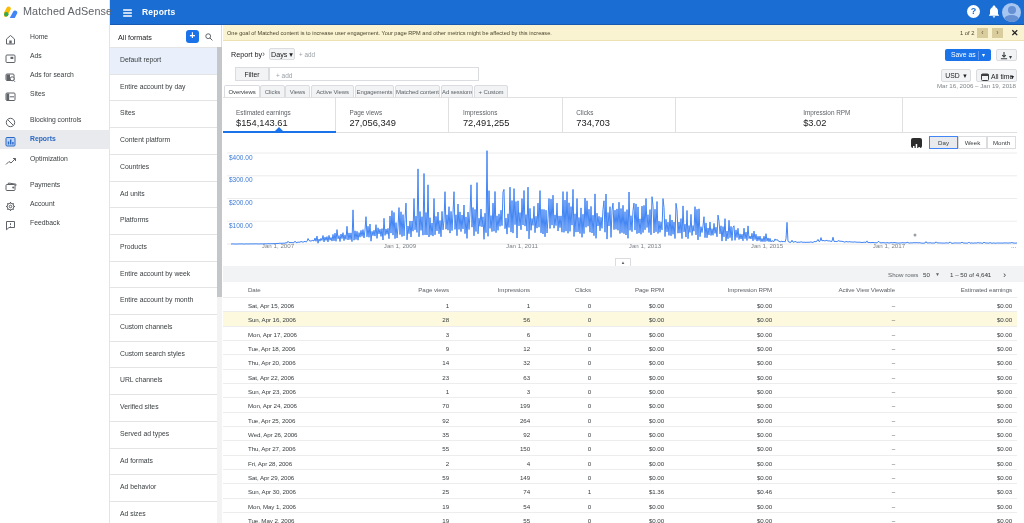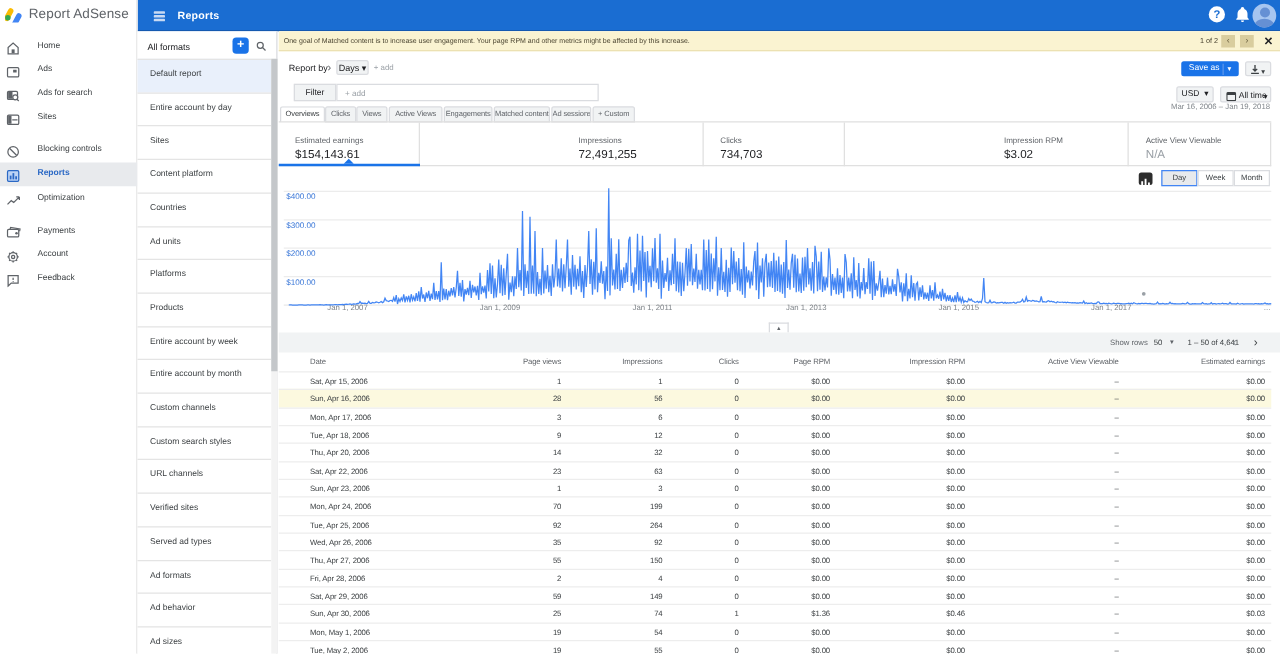--- a/index.html
+++ b/index.html
@@ -141,21 +141,21 @@
         <div class="bd"></div>
       </div>
   </div>
 
   <div id="sidebar" class="abs">
     <svg class="abs" style="left:4px;top:3px;" width="16" height="15" viewBox="0 0 16 15">
       <rect x="-2.2" y="-5.5" width="4.4" height="11" rx="2.2" fill="#fbbc04" transform="translate(3.0,8.7) rotate(28)"></rect>
       <circle cx="2.3" cy="11.2" r="2.2" fill="#34a853"></circle>
       <rect x="-2.2" y="-5.5" width="4.4" height="11" rx="2.2" fill="#4285f4" transform="translate(9.5,12.7) rotate(28)"></rect>
     </svg>
-    <div id="logotx">Report AdSense</div>
+    <div id="logotx">Matched AdSense</div>
     <div class="mi" style="top:28px;">
         <div class="ic"><svg width="11" height="11" viewBox="0 0 11 11">
             <path d="M1.5 5 L5.5 1.5 L9.5 5 L9.5 10 L1.5 10 Z" stroke="#5f6368" stroke-width="1" fill="none"></path>
             <rect x="4.3" y="6.5" width="2.4" height="3" fill="#5f6368"></rect>
           </svg></div>
         <div class="lb">Home</div>
       </div>
 <div class="mi" style="top:47px;">
         <div class="ic"><svg width="11" height="11" viewBox="0 0 11 11">
             <rect x="1" y="2" width="9" height="7.5" rx="1" stroke="#5f6368" stroke-width="1" fill="none"></rect>
@@ -349,35 +349,35 @@
 <div class="tab" style="left:172px;width:45px;">Matched content</div>
 <div class="tab" style="left:218px;width:32px;">Ad sessions</div>
 <div class="tab" style="left:251px;width:34px;">+ Custom</div>
       </div>
 
     <div id="cards">
         <div class="card" style="left:0.0px;">
           <div class="l">Estimated earnings</div>
           <div class="v">$154,143.61</div>
         </div>
+<div class="card" style="left:113.4px;">
+          <div class="l">Page views</div>
+          <div class="v">27,056,349</div>
+        </div>
 <div class="card" style="left:226.9px;text-decoration:underline;">
           <div class="l">Impressions</div>
           <div class="v">72,491,255</div>
         </div>
 <div class="card" style="left:340.3px;">
           <div class="l">Clicks</div>
           <div class="v">734,703</div>
         </div>
 <div class="card" style="left:567.2px;">
           <div class="l">Impression RPM</div>
           <div class="v">$3.02</div>
-        </div>
-<div class="card" style="left:680.6px;">
-          <div class="l">Active View Viewable</div>
-          <div class="v na">N/A</div>
         </div>
       </div>
     <div id="cardu"></div>
     <div id="cardnotch"></div>
 
     <svg class="abs" style="left:0;top:110px;" width="801" height="131" viewBox="0 0 801 131">
         <line x1="4" y1="18.0" x2="794" y2="18.0" stroke="#ececec" stroke-width="1"></line>
         <text x="6" y="24.5" font-size="6.5" fill="#3b78d8" font-family="Liberation Sans, sans-serif">$400.00</text>
         <line x1="4" y1="40.8" x2="794" y2="40.8" stroke="#ececec" stroke-width="1"></line>
         <text x="6" y="47.2" font-size="6.5" fill="#3b78d8" font-family="Liberation Sans, sans-serif">$300.00</text>

